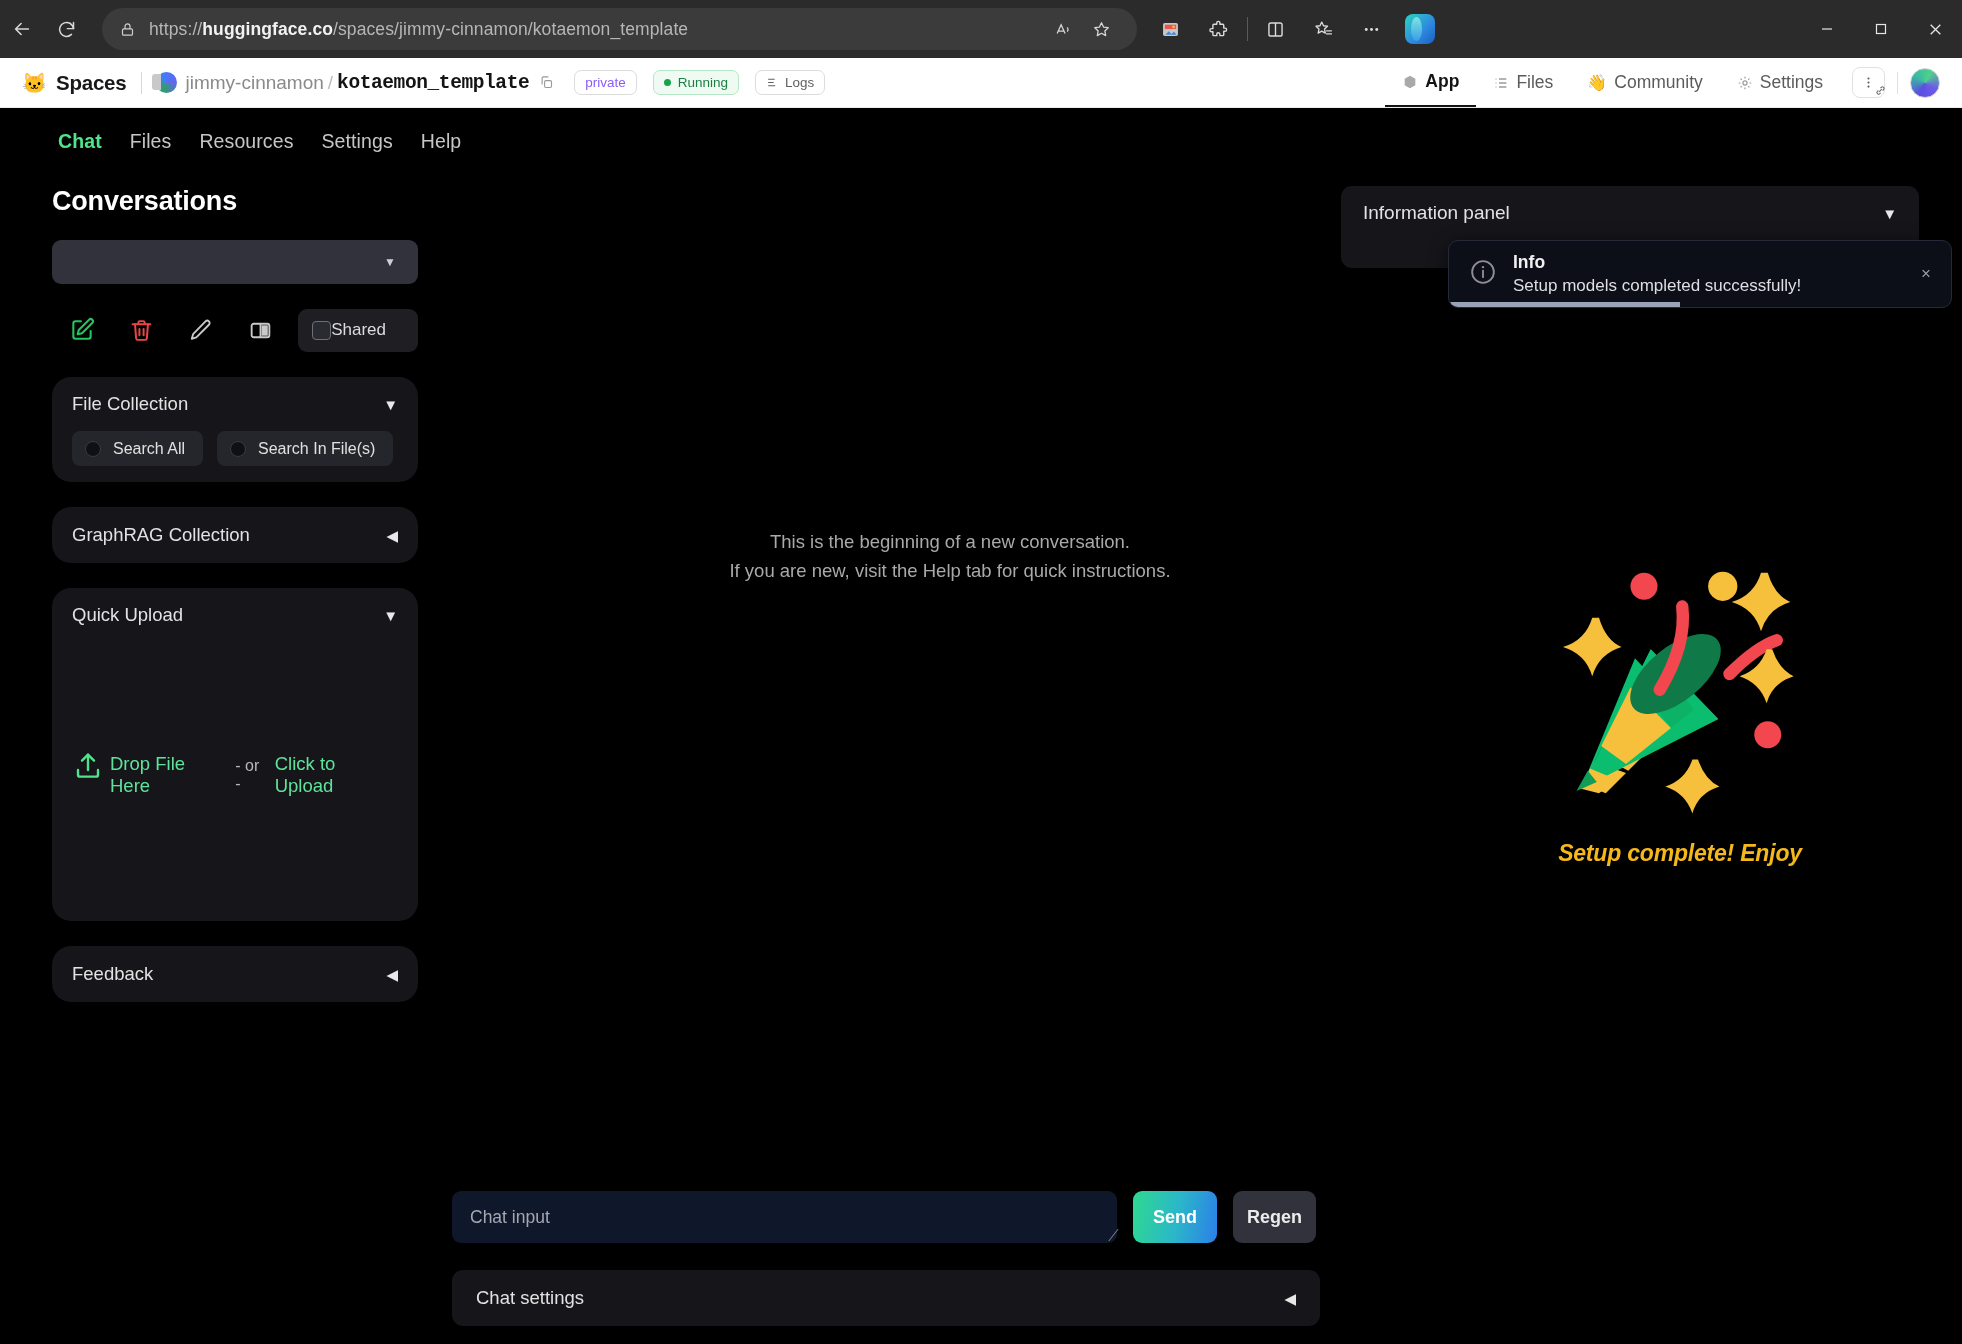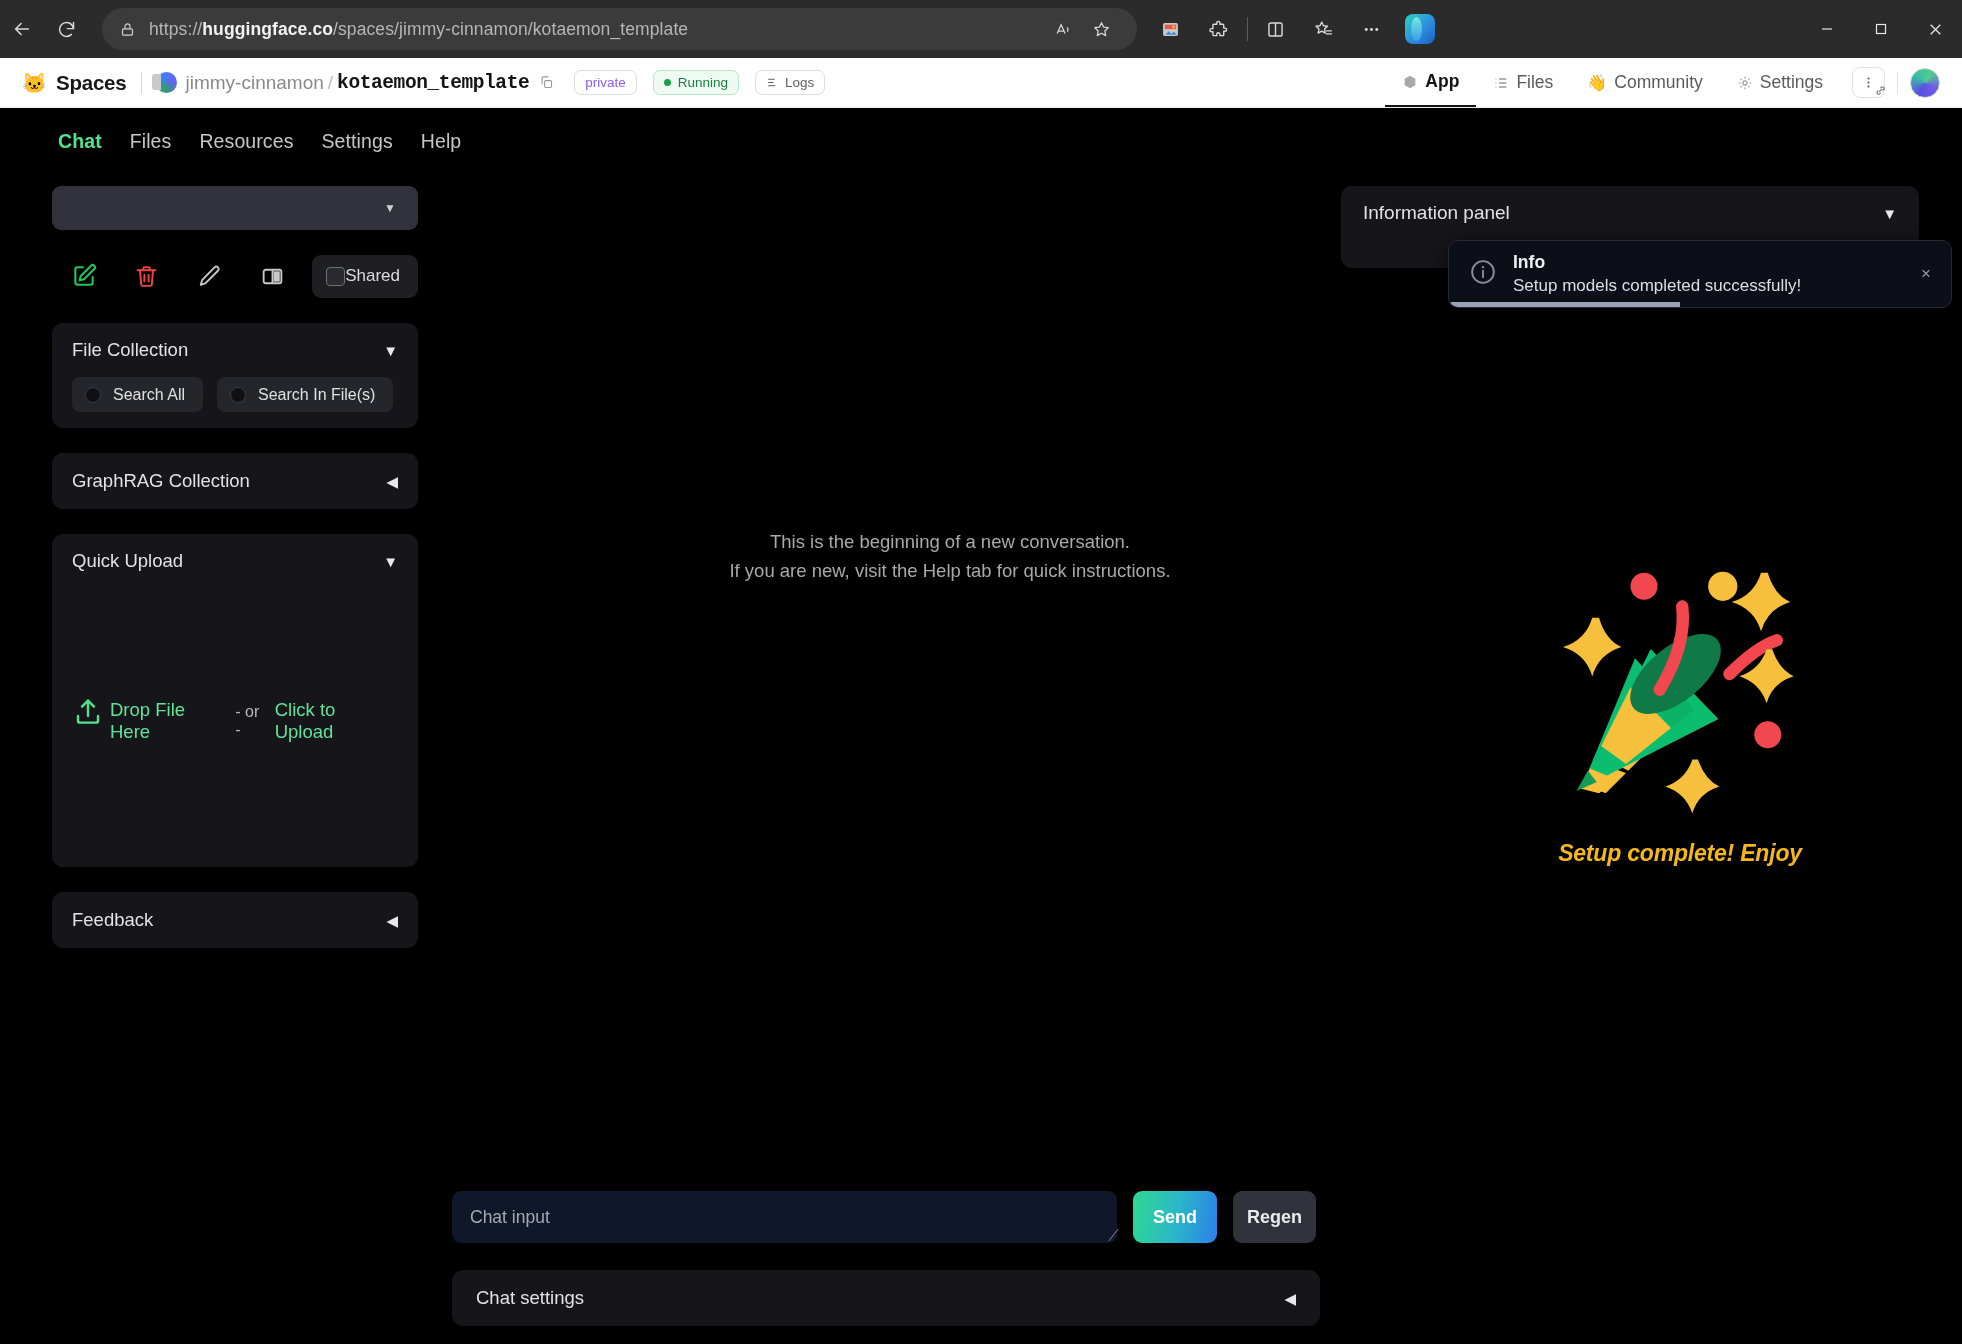--- a/index.html
+++ b/index.html
@@ -152,33 +152,33 @@
   .icon-row {
     display: flex; align-items: center; gap: 0;
     margin-top: 24px; height: 44px;
   }
   .ico-btn {
     width: 64px; height: 42px;
     display:flex; align-items:center; justify-content:center;
   }
   .shared-box {
     margin-left: 8px;
-    height: 43px; padding: 0 18px 0 14px;
+    height: 43px; padding: 0 32px 0 14px;
     background: #1e1e23; border-radius: 9px;
     display:flex; align-items:center; 
   }
   .cbox {
     width: 19px; height: 19px; border-radius: 4px;
     border: 1.5px solid #6f6f7a; background: #2a2a31;
   }
   .shared-label { font-size: 17px; color:#dcdcdc;}
 
   .panel {
     width: 366px; background: #15151a;
-    border-radius: 11px; margin-top: 25px;
+    border-radius: 19px; margin-top: 25px;
     padding: 16px 20px;
   }
   .panel-head {
     display:flex; align-items:center; justify-content: space-between;
   }
   .panel-title { font-size: 18.5px; color: #e2e2e2; }
   .tri { font-size: 15px; color:#e8e8e8; line-height:1;}
   .radio-row { display:flex; gap: 14px; margin-top: 16px;}
   .radio-pill {
     height: 35px; padding: 0 18px 0 13px;
@@ -459,20 +459,21 @@
 
   <div class="app-tabs">
     <div class="app-tab active">Chat</div>
     <div class="app-tab">Files</div>
     <div class="app-tab">Resources</div>
     <div class="app-tab">Settings</div>
     <div class="app-tab">Help</div>
   </div>
 
   <div class="left-col">
+    <div class="conv-title">Conversations</div>
 
     <div class="conv-select">
       <span class="caret-sm">▼</span>
     </div>
 
     <div class="icon-row">
       <div class="ico-btn">
         <svg width="26" height="26" viewBox="0 0 24 24" fill="none" stroke="#22c55e" stroke-width="1.9" stroke-linecap="round" stroke-linejoin="round">
             <path d="M11 4H6a2 2 0 0 0-2 2v12a2 2 0 0 0 2 2h12a2 2 0 0 0 2-2v-5"></path>
             <path d="M18.5 2.5a2.1 2.1 0 0 1 3 3L12 15l-4 1 1-4z"></path>

